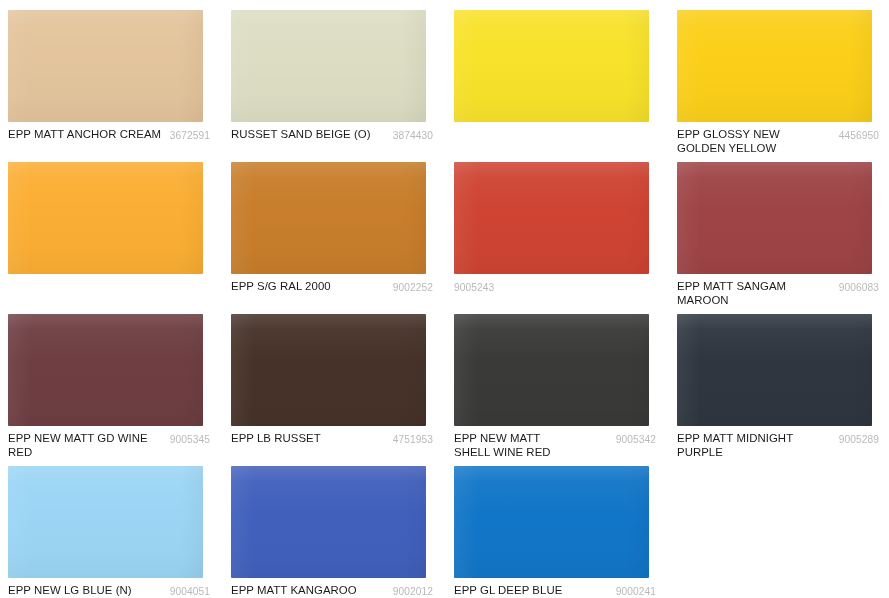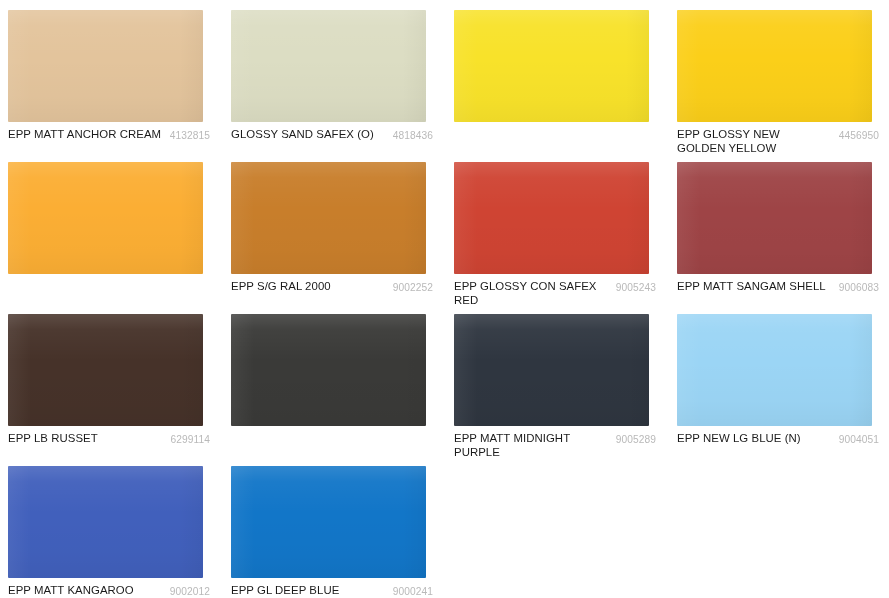--- a/index.html
+++ b/index.html
@@ -99,28 +99,28 @@
 </style>
 </head>
 <body>
 
 <div class="sheet">
   <div class="swatch-grid">
       <div class="swatch-cell">
         <div class="chip" style="background-color: rgb(227, 196, 156);"></div>
         <div class="caption">
           <div class="name">EPP MATT ANCHOR CREAM</div>
-          <div class="code">4132815</div>
+          <div class="code">3672591</div>
         </div>
       </div>
       <div class="swatch-cell">
         <div class="chip" style="background-color: rgb(220, 221, 195);"></div>
         <div class="caption">
-          <div class="name">GLOSSY SAND SAFEX (O)</div>
-          <div class="code">4818436</div>
+          <div class="name">RUSSET SAND BEIGE (O)</div>
+          <div class="code">3874430</div>
         </div>
       </div>
       <div class="swatch-cell">
         <div class="chip" style="background-color: rgb(248, 226, 42);"></div>
       </div>
       <div class="swatch-cell">
         <div class="chip" style="background-color: rgb(251, 207, 25);"></div>
         <div class="caption">
           <div class="name">EPP GLOSSY NEW
 GOLDEN YELLOW</div>
@@ -133,40 +133,51 @@
       <div class="swatch-cell">
         <div class="chip" style="background-color: rgb(200, 126, 43);"></div>
         <div class="caption">
           <div class="name">EPP S/G RAL 2000</div>
           <div class="code">9002252</div>
         </div>
       </div>
       <div class="swatch-cell">
         <div class="chip" style="background-color: rgb(207, 68, 51);"></div>
         <div class="caption">
-          <div class="name">EPP GLOSSY CON SAFEX RED</div>
           <div class="code">9005243</div>
         </div>
       </div>
       <div class="swatch-cell">
         <div class="chip" style="background-color: rgb(158, 68, 70);"></div>
         <div class="caption">
-          <div class="name">EPP MATT SANGAM SHELL</div>
+          <div class="name">EPP MATT SANGAM MAROON</div>
           <div class="code">9006083</div>
         </div>
       </div>
       <div class="swatch-cell">
+        <div class="chip" style="background-color: rgb(110, 62, 66);"></div>
+        <div class="caption">
+          <div class="name">EPP NEW MATT GD WINE RED</div>
+          <div class="code">9005345</div>
+        </div>
+      </div>
+      <div class="swatch-cell">
         <div class="chip" style="background-color: rgb(70, 50, 41);"></div>
         <div class="caption">
           <div class="name">EPP LB RUSSET</div>
-          <div class="code">6299114</div>
+          <div class="code">4751953</div>
         </div>
       </div>
       <div class="swatch-cell">
         <div class="chip" style="background-color: rgb(58, 58, 56);"></div>
+        <div class="caption">
+          <div class="name">EPP NEW MATT
+SHELL WINE RED</div>
+          <div class="code">9005342</div>
+        </div>
       </div>
       <div class="swatch-cell">
         <div class="chip" style="background-color: rgb(47, 54, 64);"></div>
         <div class="caption">
           <div class="name">EPP MATT MIDNIGHT PURPLE</div>
           <div class="code">9005289</div>
         </div>
       </div>
       <div class="swatch-cell">
         <div class="chip" style="background-color: rgb(155, 213, 245);"></div>

